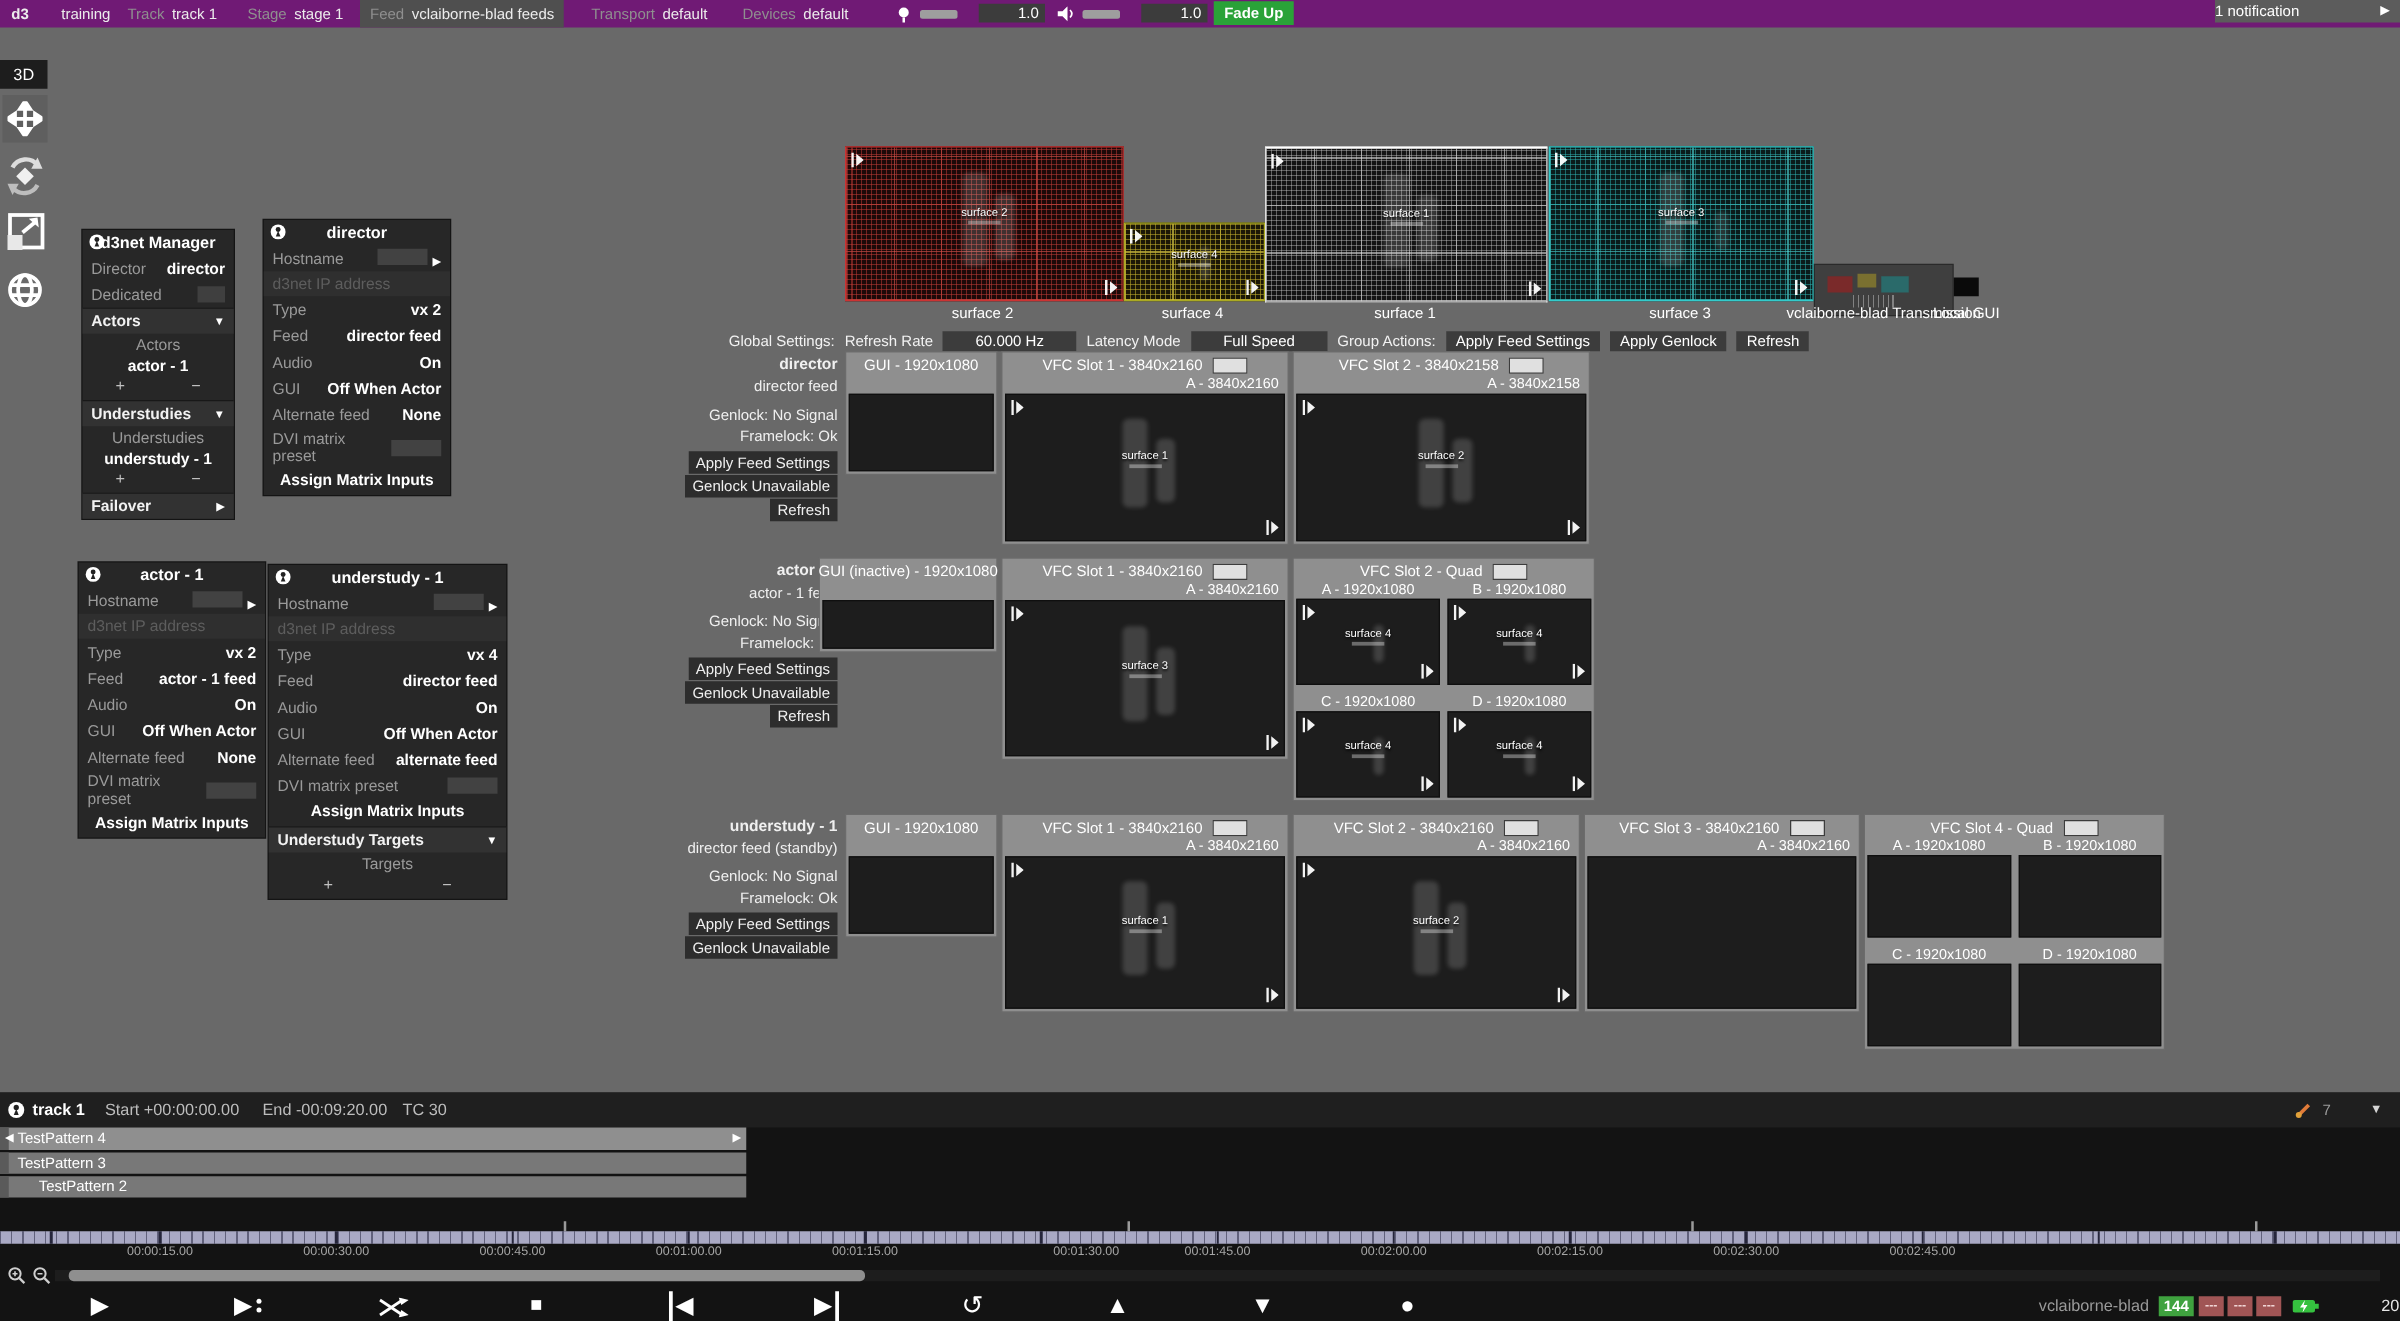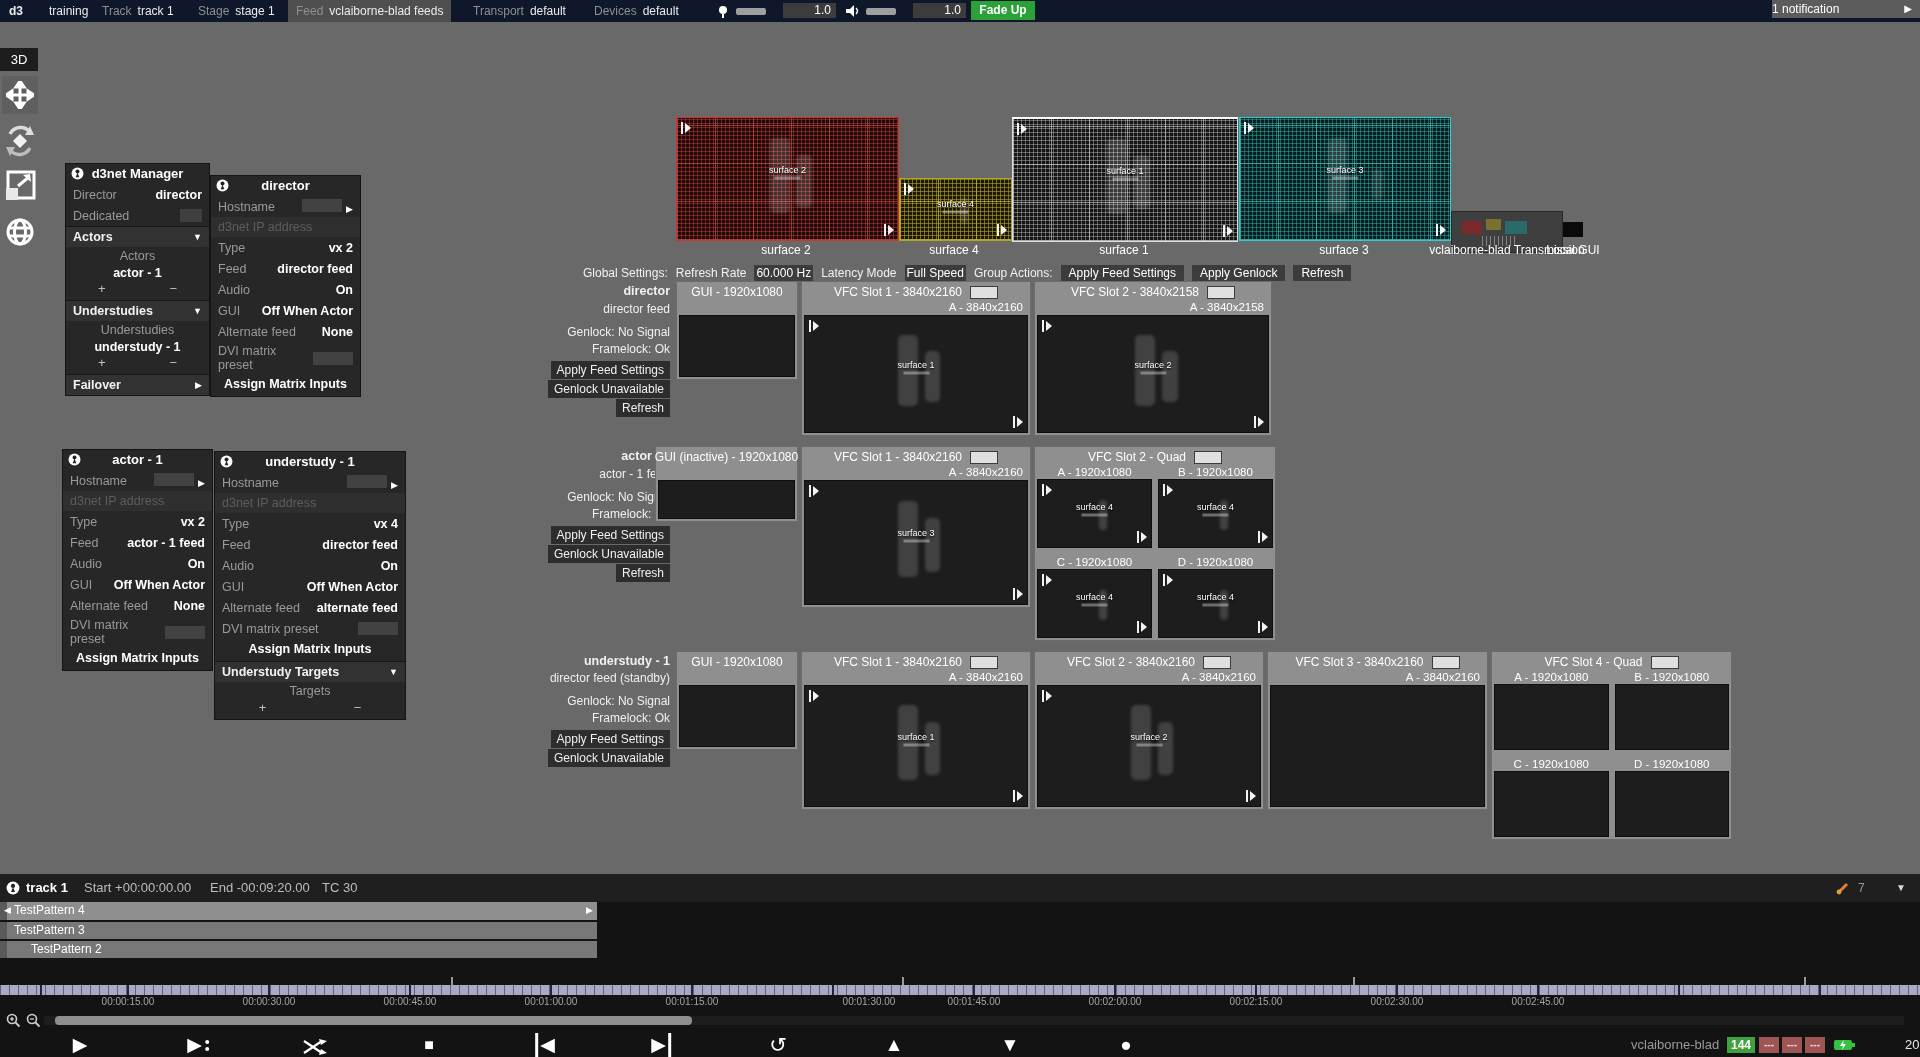--- a/index.html
+++ b/index.html
@@ -1,19 +1,19 @@
 <!DOCTYPE html>
 <html><head>
 <meta charset="utf-8">
 <style>
   html,body{margin:0;padding:0;background:#3a3a3a;}
   #canvas{position:relative;width:1920px;height:1057px;background:#696969;overflow:hidden;
           font-family:"Liberation Sans","DejaVu Sans",sans-serif;color:#ececec;}
   
-  .topbar{position:absolute;left:0;top:0;width:1920px;height:22px;background:#0f172a;font-size:12px;}
+  .topbar{position:absolute;left:0;top:0;width:1920px;height:22px;background:#701a75;font-size:12px;}
   .tb{position:absolute;top:0;height:22px;line-height:22px;white-space:nowrap;}
   .tb .dim{color:#8f8f8f;margin-right:6px;}
   .tb-hl{background:#4f4f4f;padding:0 8px;}
   .fadeup{position:absolute;left:971px;top:1px;width:64px;height:19px;background:#2aa238;color:#fff;
           font-weight:bold;text-align:center;line-height:19px;font-size:12px;}
   .vslider{position:absolute;top:8px;width:30px;height:7px;background:#9e9e9e;border-radius:2px;}
   .vbox{position:absolute;top:3px;width:48px;height:15px;background:#3c3c3c;color:#fff;
         text-align:right;padding-right:5px;line-height:15px;font-size:12px;}
   .notif{position:absolute;right:0;top:0;width:148px;height:18px;background:#5c5c5c;color:#fff;
          line-height:18px;font-size:12px;}
@@ -83,21 +83,21 @@
   .quadwrap{flex:1;display:grid;grid-template-columns:1fr 1fr;grid-template-rows:1fr 1fr;gap:7px 6px;}
   .qcell{display:flex;flex-direction:column;}
   .qhead{height:14px;line-height:14px;text-align:center;color:#fff;font-size:11.5px;flex:0 0 14px;}
   
   .rline{position:absolute;right:1250px;white-space:nowrap;font-size:12px;color:#f0f0f0;}
   .rname{font-weight:bold;font-size:12.5px;}
   .rbtn{background:#2d2d2d;padding:2px 6px;color:#f0f0f0;}
   
   .gsbar{position:absolute;left:583px;top:264px;height:17px;display:flex;align-items:center;gap:8px;
          font-size:12px;color:#f2f2f2;white-space:nowrap;}
-  .gsval{background:#3c3c3c;padding:1px 2px;color:#fff;}
+  .gsval{background:#3c3c3c;padding:1px 26px;color:#fff;}
   .gsbtn{background:#3c3c3c;padding:1px 8px;color:#fff;}
   
   .bottom{position:absolute;left:0;top:874px;width:1920px;height:183px;background:#131313;}
   .trackbar{position:absolute;left:0;top:0;width:1920px;height:28px;background:#1f1f1f;font-size:13px;}
   .trackbar .t{position:absolute;top:0;line-height:28px;white-space:nowrap;}
   .layer{position:absolute;left:0;width:597px;height:17px;background:#787878;color:#fff;
          font-size:12px;line-height:17px;padding-left:14px;box-sizing:border-box;}
   .layer .notch{position:absolute;left:0;top:0;width:7px;height:100%;background:#5a5a5a;}
   .layer.sel{background:#8f8f8f;height:18px;}
   .layer .la{position:absolute;top:0;font-size:9px;color:#fff;}
@@ -194,21 +194,21 @@
   </div>
   <div style="position:absolute;left:2px;top:214px;width:36px;height:36px;">
     <svg width="30" height="30" style="margin:3px;">
       <circle cx="15" cy="15" r="12" fill="none" stroke="#fff" stroke-width="3"></circle>
       <ellipse cx="15" cy="15" rx="5.5" ry="12" fill="none" stroke="#fff" stroke-width="3"></ellipse>
       <line x1="3" y1="11" x2="27" y2="11" stroke="#fff" stroke-width="3"></line>
       <line x1="3" y1="19" x2="27" y2="19" stroke="#fff" stroke-width="3"></line>
     </svg>
   </div>
 
-  <div class="panel" style="left:66px;top:164px;width:143px;">
+  <div class="panel" style="left:66px;top:184px;width:121px;">
     <div class="ptitle">
       <svg class="pin" viewBox="0 0 12 12">
         <circle cx="6" cy="6" r="5.5" fill="#fff"></circle>
           <circle cx="6" cy="4.2" r="1.8" fill="#222"></circle>
           <path d="M6 5.2 L7.7 9.4 H4.3 Z" fill="#222"></path>
       </svg>
       <span>d3net Manager</span>
     </div>
     <div class="prow">
       <span class="plabel">Director</span>

